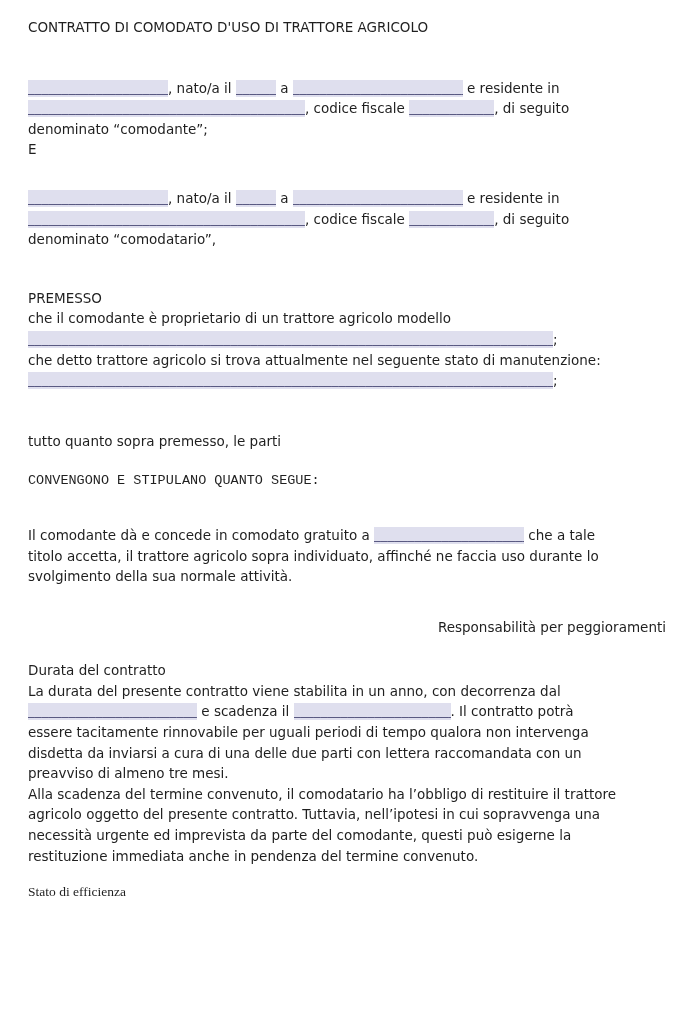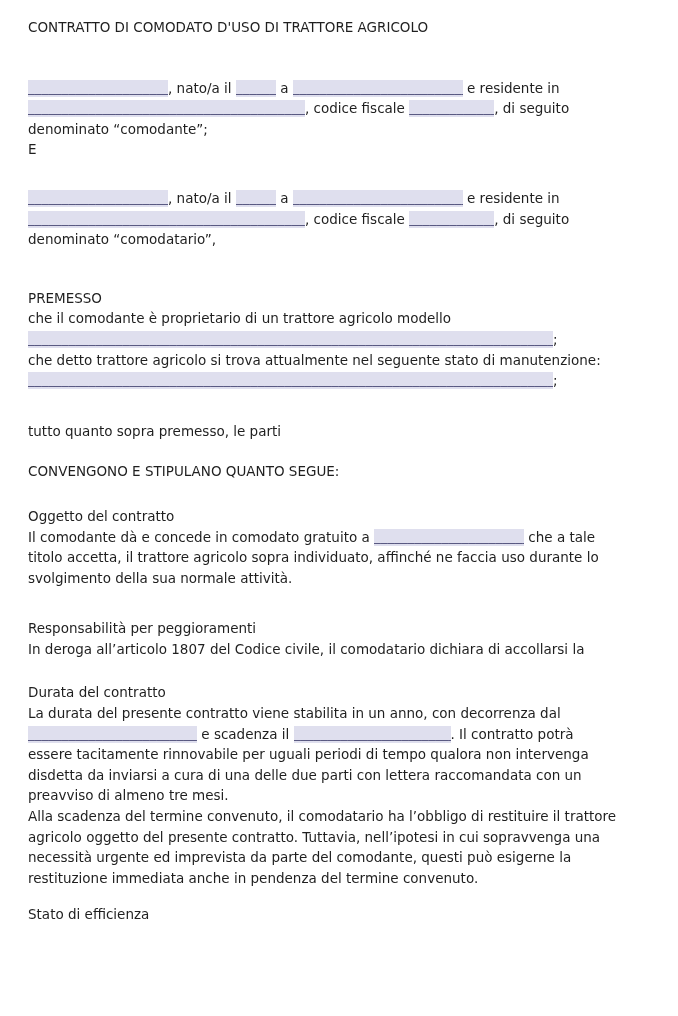--- a/index.html
+++ b/index.html
@@ -40,52 +40,50 @@
         <div class="line"><span class="blank" style="width: 140px;">____________________________________________________________________________________________________</span><span class="text">, nato/a il </span><span class="blank" style="width: 40px;">____________________________________________________________________________________________________</span><span class="text"> a </span><span class="blank" style="width: 170px;">____________________________________________________________________________________________________</span><span class="text"> e residente in</span></div>
         <div class="line"><span class="blank" style="width: 277px;">____________________________________________________________________________________________________</span><span class="text">, codice fiscale </span><span class="blank" style="width: 85px;">____________________________________________________________________________________________________</span><span class="text">, di seguito</span></div>
         <div class="line"><span class="text">denominato “comodante”;</span></div>
         <div class="line"><span class="text">E</span></div>
       </div>
       <div class="block" style="margin-bottom: 38px;">
         <div class="line"><span class="blank" style="width: 140px;">____________________________________________________________________________________________________</span><span class="text">, nato/a il </span><span class="blank" style="width: 40px;">____________________________________________________________________________________________________</span><span class="text"> a </span><span class="blank" style="width: 170px;">____________________________________________________________________________________________________</span><span class="text"> e residente in</span></div>
         <div class="line"><span class="blank" style="width: 277px;">____________________________________________________________________________________________________</span><span class="text">, codice fiscale </span><span class="blank" style="width: 85px;">____________________________________________________________________________________________________</span><span class="text">, di seguito</span></div>
         <div class="line"><span class="text">denominato “comodatario”,</span></div>
       </div>
-      <div class="block" style="margin-bottom: 30px;">
+      <div class="block" style="margin-bottom: 40px;">
         <div class="line"><span class="text">PREMESSO</span></div>
         <div class="line"><span class="text">che il comodante è proprietario di un trattore agricolo modello</span></div>
         <div class="line"><span class="blank" style="width: 525px;">____________________________________________________________________________________________________</span><span class="text">;</span></div>
         <div class="line"><span class="text">che detto trattore agricolo si trova attualmente nel seguente stato di manutenzione:</span></div>
         <div class="line"><span class="blank" style="width: 525px;">____________________________________________________________________________________________________</span><span class="text">;</span></div>
       </div>
       <div class="block" style="margin-bottom: 20px;">
         <div class="line"><span class="text">tutto quanto sopra premesso, le parti</span></div>
       </div>
-      <div class="block" style="margin-bottom: 24px;">
+      <div class="block" style="margin-bottom: 33px; font-family: Liberation Mono, monospace;">
         <div class="line"><span class="text">CONVENGONO E STIPULANO QUANTO SEGUE:</span></div>
       </div>
       <div class="block" style="margin-bottom: 30px;">
-        <div class="line"><span class="text">Oggetto del contratto</span></div>
         <div class="line"><span class="text">Il comodante dà e concede in comodato gratuito a </span><span class="blank" style="width: 150px;">____________________________________________________________________________________________________</span><span class="text"> che a tale</span></div>
         <div class="line"><span class="text">titolo accetta, il trattore agricolo sopra individuato, affinché ne faccia uso durante lo</span></div>
         <div class="line"><span class="text">svolgimento della sua normale attività.</span></div>
       </div>
-      <div class="block" style="margin-bottom: 23px;">
+      <div class="block" style="margin-bottom: 23px; text-align: right;">
         <div class="line"><span class="text">Responsabilità per peggioramenti</span></div>
-        <div class="line"><span class="text">In deroga all’articolo 1807 del Codice civile, il comodatario dichiara di accollarsi la</span></div>
       </div>
       <div class="block" style="margin-bottom: 16px;">
         <div class="line"><span class="text">Durata del contratto</span></div>
         <div class="line"><span class="text">La durata del presente contratto viene stabilita in un anno, con decorrenza dal</span></div>
         <div class="line"><span class="blank" style="width: 169px;">____________________________________________________________________________________________________</span><span class="text"> e scadenza il </span><span class="blank" style="width: 157px;">____________________________________________________________________________________________________</span><span class="text">. Il contratto potrà</span></div>
         <div class="line"><span class="text">essere tacitamente rinnovabile per uguali periodi di tempo qualora non intervenga</span></div>
         <div class="line"><span class="text">disdetta da inviarsi a cura di una delle due parti con lettera raccomandata con un</span></div>
         <div class="line"><span class="text">preavviso di almeno tre mesi.</span></div>
         <div class="line"><span class="text">Alla scadenza del termine convenuto, il comodatario ha l’obbligo di restituire il trattore</span></div>
         <div class="line"><span class="text">agricolo oggetto del presente contratto. Tuttavia, nell’ipotesi in cui sopravvenga una</span></div>
         <div class="line"><span class="text">necessità urgente ed imprevista da parte del comodante, questi può esigerne la</span></div>
         <div class="line"><span class="text">restituzione immediata anche in pendenza del termine convenuto.</span></div>
       </div>
-      <div class="block" style="margin-bottom: 0px;">
+      <div class="block" style="margin-bottom: 0px; font-family: Liberation Serif, serif;">
         <div class="line"><span class="text">Stato di efficienza</span></div>
       </div>
     </div>
 </div>
 
 </body></html>

